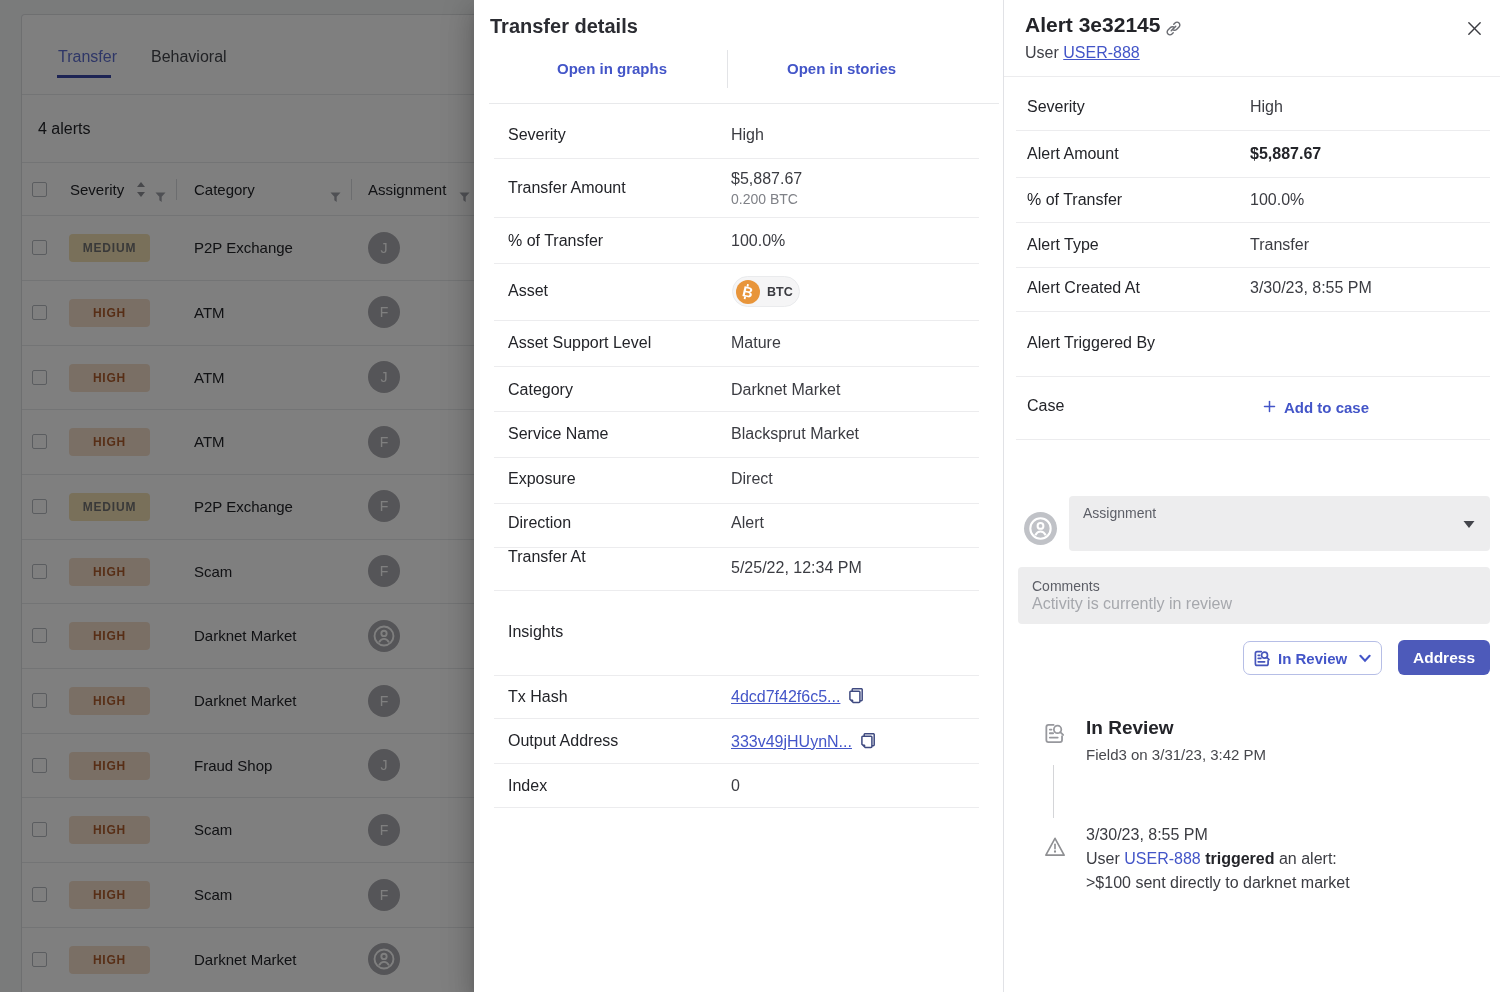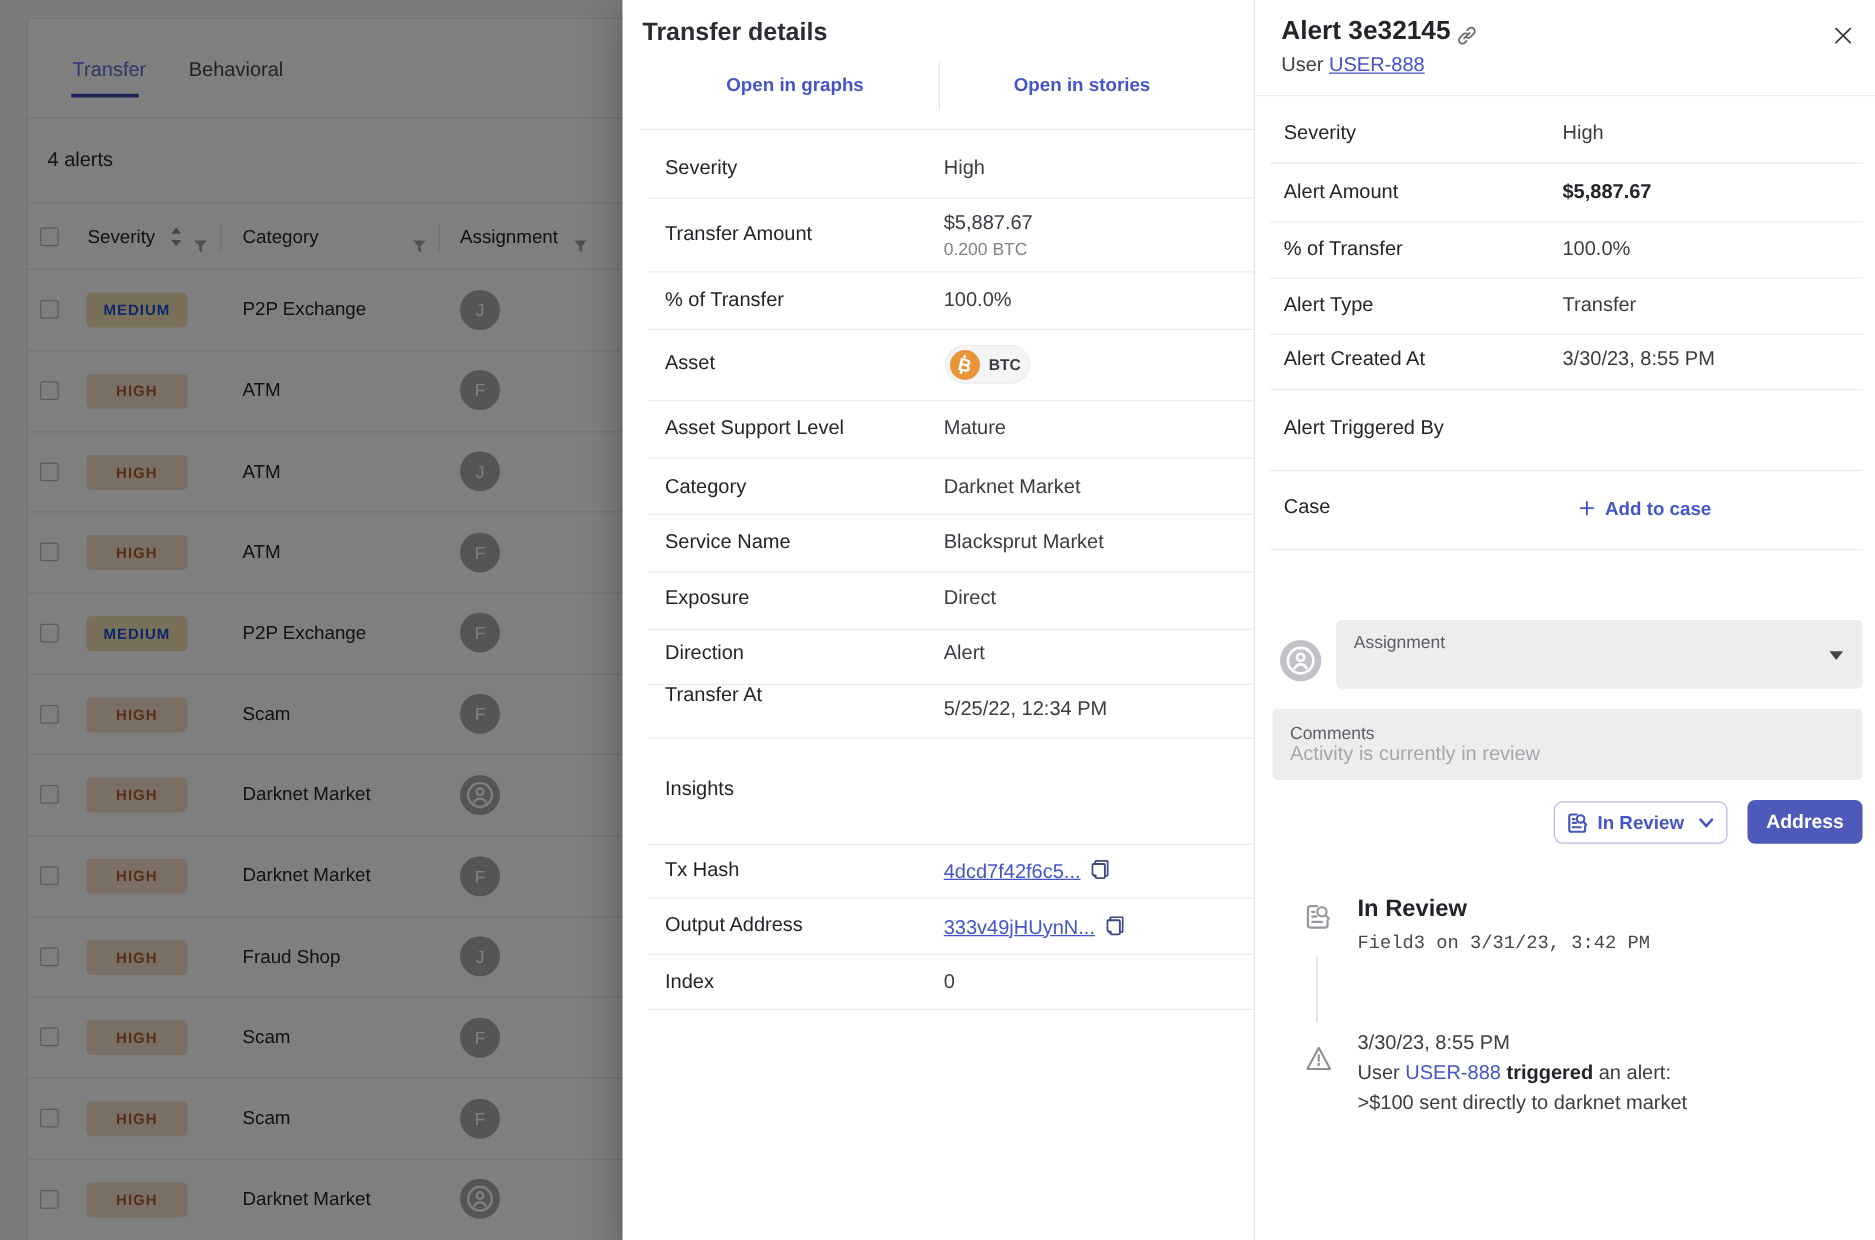--- a/index.html
+++ b/index.html
@@ -12,28 +12,28 @@
   .tabT { position:absolute; left:36px; top:33px; font-size:16px; color:#5e6ecf; }
   .tabB { position:absolute; left:129px; top:33px; font-size:16px; color:#43454b; }
   .tabline { position:absolute; left:35px; top:60px; width:54px; height:3px; background:#3a49a8; }
   .hdiv { position:absolute; background:#e7e8ea; height:1px; }
   .alerts13 { position:absolute; left:16px; top:105px; font-size:16px; }
   .cb { position:absolute; width:15px; height:15px; border:1.5px solid #b7bac0; border-radius:2px; }
   .htxt { font-size:15px; color:#232429; }
   .colsep { position:absolute; width:1px; background:#d8dade; }
   .pill { position:absolute; left:47px; width:81px; height:28px; border-radius:4px; font-size:12px; font-weight:bold; letter-spacing:0.8px; display:flex; align-items:center; justify-content:center; }
   .pill.high { background:#f5dfcb; color:#ae5c2c; }
-  .pill.med  { background:#f3e0b4; color:#1d4ed8; }
+  .pill.med  { background:#f3e0b4; color:#737373; }
   .cat { position:absolute; left:172px; font-size:15px; color:#232429; }
   .ava { position:absolute; left:346px; width:32px; height:32px; border-radius:50%; background:#ababb0; color:#fff; font-size:14px; display:flex; align-items:center; justify-content:center; }
   
   #backdrop { position:absolute; inset:0; background:rgba(0,0,0,0.5); z-index:10; }
   
   #mid { position:absolute; left:474px; top:0; width:529px; height:992px; background:#fff; z-index:20;
-         box-shadow:0 8px 10px -5px rgba(0,0,0,.2), 0 16px 24px 2px rgba(0,0,0,.14), 0 6px 30px 5px rgba(0,0,0,.12);margin-left:24px; }
+         box-shadow:0 8px 10px -5px rgba(0,0,0,.2), 0 16px 24px 2px rgba(0,0,0,.14), 0 6px 30px 5px rgba(0,0,0,.12); }
   #mid .title { position:absolute; left:16px; top:15px; font-size:20px; font-weight:bold; color:#2b2c32; }
   .linkbtn { position:absolute; top:60px; font-size:15px; font-weight:bold; color:#4355c8; }
   .mlabel { position:absolute; left:34px; font-size:16px; color:#232429; }
   .mval { position:absolute; left:257px; font-size:16px; color:#3b3c42; }
   .mdiv { position:absolute; left:20px; width:485px; height:1px; background:#ececee; }
   a.lnk { color:#4355c8; text-decoration:underline; }
   .sub { font-size:14px; color:#7f8187; }
   .chip { position:absolute; left:258px; top:276px; width:68px; height:31px; border-radius:16px; background:#f5f5f6; border:1px solid #eaebed; }
   .btc { position:absolute; left:3px; top:2.5px; width:24px; height:24px; border-radius:50%; background:#e8953a; }
   
@@ -318,21 +318,21 @@
       <g fill="none" stroke="#97989d" stroke-width="1.45" stroke-linecap="round">
         <path d="M7.8 1.6 H3.6 A1.7 1.7 0 0 0 1.9 3.3 V13.7 A1.7 1.7 0 0 0 3.6 15.4 H12.9 A1.7 1.7 0 0 0 14.6 13.7 V10.7"></path>
         <path d="M4.7 5.3 H6.1"></path>
         <path d="M4.7 8.3 H7.4"></path>
         <path d="M4.7 11.8 H11.1"></path>
         <circle cx="11" cy="5.2" r="3"></circle>
         <path d="M13.2 7.4 L15.5 9.7"></path>
       </g>
     </svg>
   <div class="abs" style="left:82px;top:717px;font-size:19px;font-weight:bold;color:#232429;">In Review</div>
-  <div class="abs" style="left:82px;top:746px;font-size:15px;color:#47484d;font-family:Liberation Mono, monospace;">Field3 on 3/31/23, 3:42 PM</div>
+  <div class="abs" style="left:82px;top:746px;font-size:15px;color:#47484d;">Field3 on 3/31/23, 3:42 PM</div>
   <div class="abs" style="left:48.5px;top:765px;width:1.5px;height:53px;background:#d4d5d8;"></div>
   <svg class="abs" style="left:40px;top:836px" width="22" height="21" viewBox="0 0 24 23">
       <g fill="none" stroke="#8e8f92" stroke-width="1.8" stroke-linejoin="round">
         <path d="M12 2.5 L22 21 H2 Z"></path>
         <path d="M12 9 V14" stroke-linecap="round"></path>
         <path d="M12 16.8 V17.2" stroke-linecap="round" stroke-width="2.3"></path>
       </g>
     </svg>
   <div class="tl" style="top:826px;">3/30/23, 8:55 PM</div>
   <div class="tl" style="top:850px;">User <span style="color:#4355c8">USER-888</span> <b style="color:#232429">triggered</b> an alert:</div>

